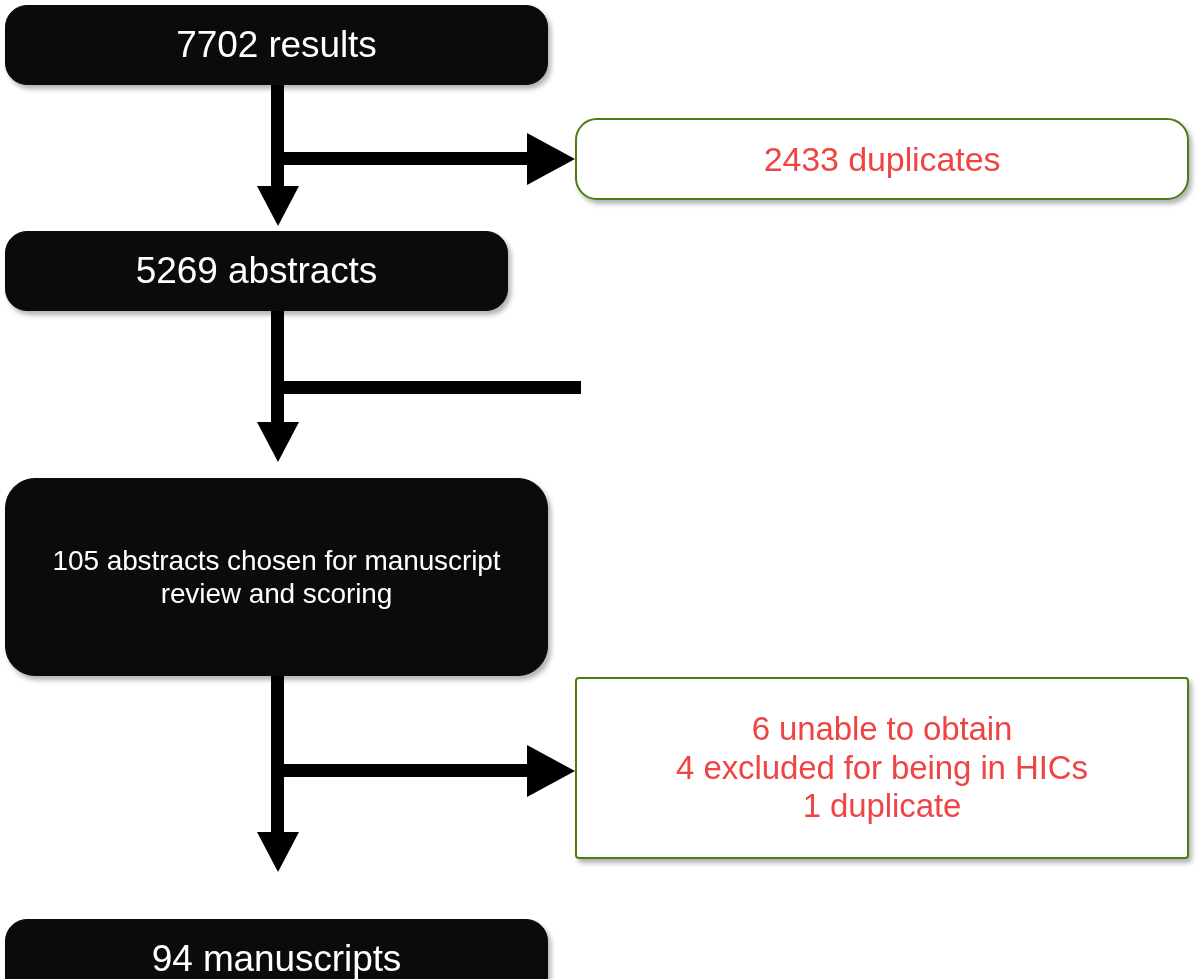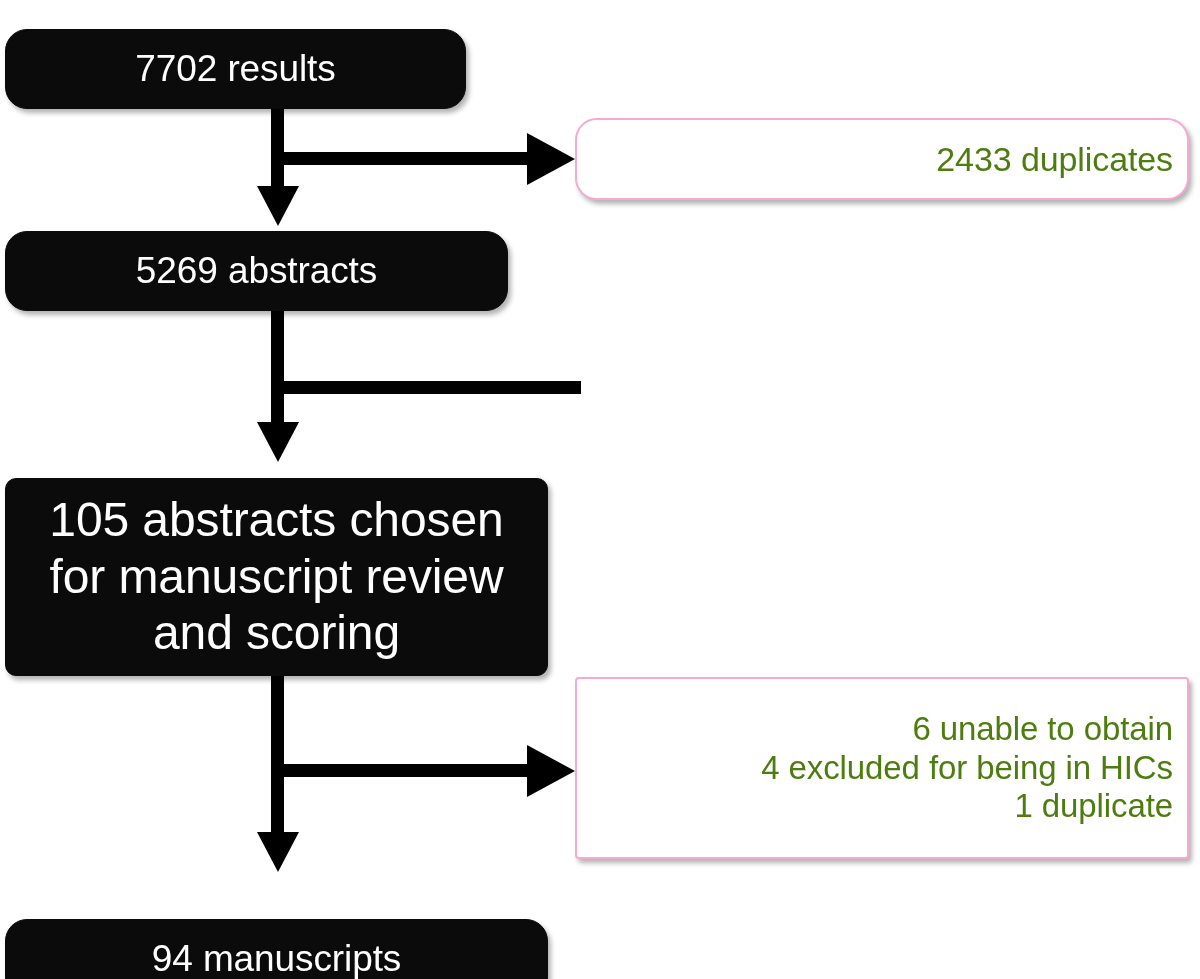--- a/index.html
+++ b/index.html
@@ -30,23 +30,22 @@
     z-index: 3;
     box-shadow: 3px 4px 5px rgba(0,0,0,0.30);
   }
   .node-dark {
     background: #0b0b0c;
     color: #ffffff;
     border: 1px solid #0b0b0c;
   }
   .node-light {
     background: #ffffff;
-    color: #4d7c0f;
-    border: 2px solid #f9a8d4;
-    text-align: right;
+    color: #ef4444;
+    border: 2px solid #4d7c0f;
   }
   .node-gray {
     background: #a6a8a8;
     color: #ffffff;
     border: 2px solid #1b1b1b;
   }
   .node-label {
     display: block;
     width: 100%;
     padding: 0 14px;
@@ -101,34 +100,34 @@
   <div class="arrow-down" style="left:257px; top:422px;"></div>
 
   <div class="h-stem" style="left:271px; top:381px; width:310px;"></div>
 
   <div class="v-stem" style="left:271px; top:676px; height:160px;"></div>
   <div class="arrow-down" style="left:257px; top:832px;"></div>
 
   <div class="h-stem" style="left:271px; top:764px; width:260px;"></div>
   <div class="arrow-right" style="left:527px; top:745px;"></div>
 
-  <div class="node node-dark" style="left:5px; top:5px; width:461px; height:80px; font-size:37px;margin-top:24px;">
+  <div class="node node-dark" style="left:5px; top:5px; width:543px; height:80px; font-size:37px;">
     <span class="node-label">7702 results</span>
   </div>
 
   <div class="node node-light" style="left:575px; top:118px; width:614px; height:82px; font-size:34px;">
     <span class="node-label">2433 duplicates</span>
   </div>
 
   <div class="node node-dark" style="left:5px; top:231px; width:503px; height:80px; font-size:37px;">
     <span class="node-label">5269 abstracts</span>
   </div>
 
 
-  <div class="node node-dark" style="left:5px; top:478px; width:543px; height:198px; font-size:48px; border-radius:11px;">
+  <div class="node node-dark" style="left:5px; top:478px; width:543px; height:198px; font-size:28px; border-radius:30px;">
     <span class="node-label" style="padding:0 34px;">105 abstracts chosen for manuscript review and scoring</span>
   </div>
 
   <div class="node node-light" style="left:575px; top:677px; width:614px; height:182px; font-size:33px; border-radius:4px;">
     <span class="node-label">6 unable to obtain
 4 excluded for being in HICs
 1 duplicate</span>
   </div>
 
   <div class="node node-dark" style="left:5px; top:889px; width:543px; height:80px; font-size:37px;margin-top:30px;">

